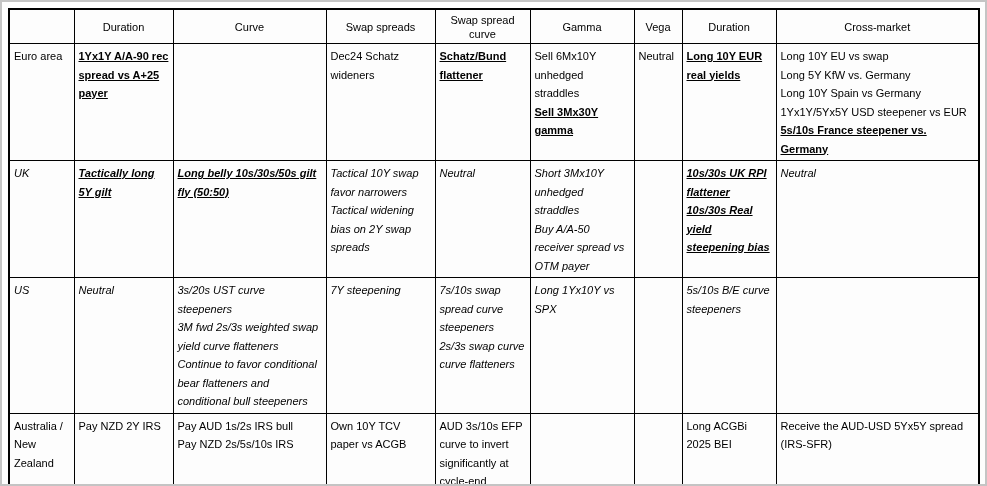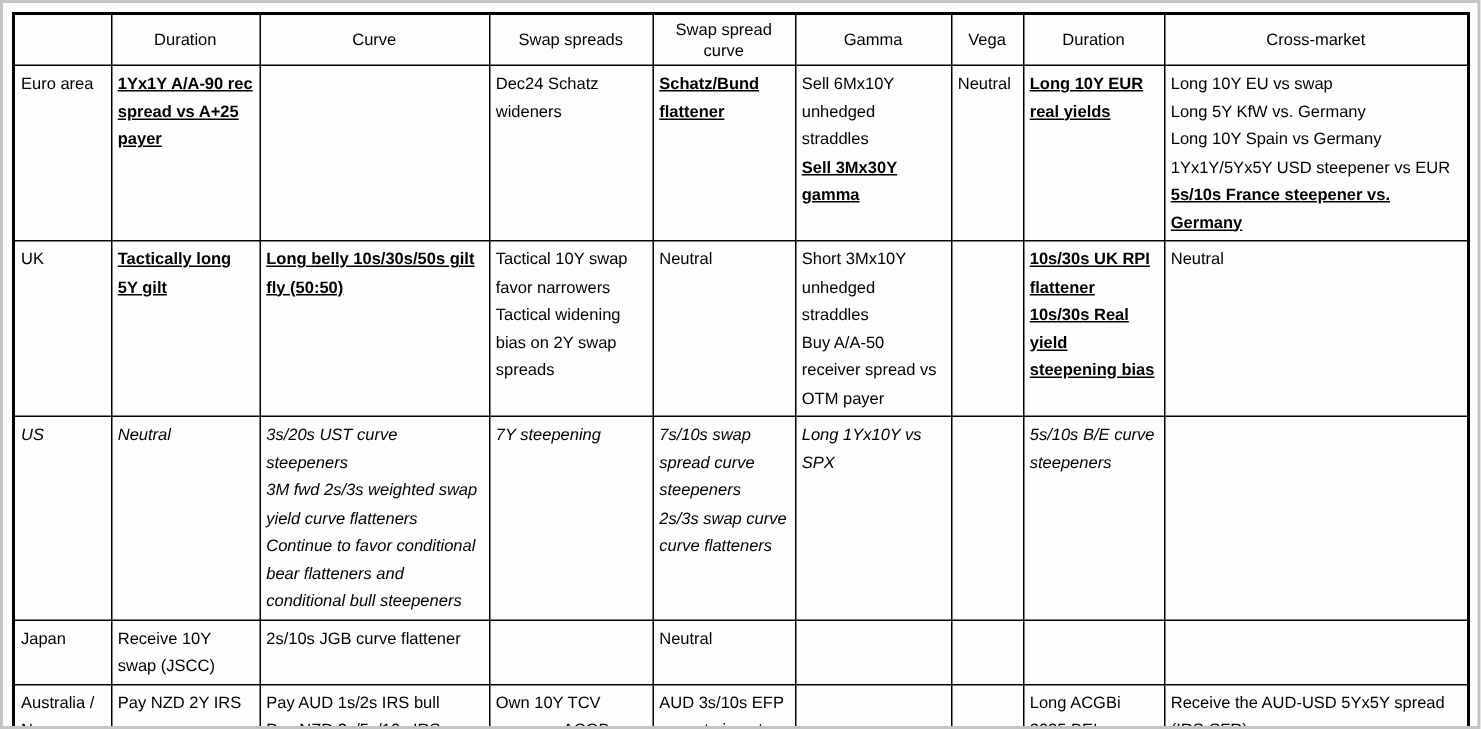--- a/index.html
+++ b/index.html
@@ -106,21 +106,21 @@
             <div class="item strong">Long 10Y EUR real yields</div>
           </td>
           <td>
             <div class="item">Long 10Y EU vs swap</div>
             <div class="item">Long 5Y KfW vs. Germany</div>
             <div class="item">Long 10Y Spain vs Germany</div>
             <div class="item">1Yx1Y/5Yx5Y USD steepener vs EUR</div>
             <div class="item strong">5s/10s France steepener vs. Germany</div>
           </td>
         </tr>
-        <tr style="height: 85px;">
+        <tr style="height: 85px; font-style: italic;">
           <td>UK</td>
           <td>
             <div class="item strong">Tactically long 5Y gilt</div>
           </td>
           <td>
             <div class="item strong">Long belly 10s/30s/50s gilt fly (50:50)</div>
           </td>
           <td>
             <div class="item">Tactical 10Y swap favor narrowers</div>
             <div class="item">Tactical widening bias on 2Y swap spreads</div>
@@ -160,37 +160,20 @@
           </td>
           <td>
             <div class="item">Long 1Yx10Y vs SPX</div>
           </td>
           <td></td>
           <td>
             <div class="item">5s/10s B/E curve steepeners</div>
           </td>
           <td></td>
         </tr>
-        <tr style="height: 28px;">
-          <td>Japan</td>
-          <td>
-            <div class="item">Receive 10Y swap (JSCC)</div>
-          </td>
-          <td>
-            <div class="item">2s/10s JGB curve flattener</div>
-          </td>
-          <td></td>
-          <td>
-            <div class="item">Neutral</div>
-          </td>
-          <td></td>
-          <td></td>
-          <td></td>
-          <td></td>
-        </tr>
         <tr style="height: 78px;">
           <td>Australia / New Zealand</td>
           <td>
             <div class="item">Pay NZD 2Y IRS</div>
           </td>
           <td>
             <div class="item">Pay AUD 1s/2s IRS bull</div>
             <div class="item">Pay NZD 2s/5s/10s IRS</div>
           </td>
           <td>

